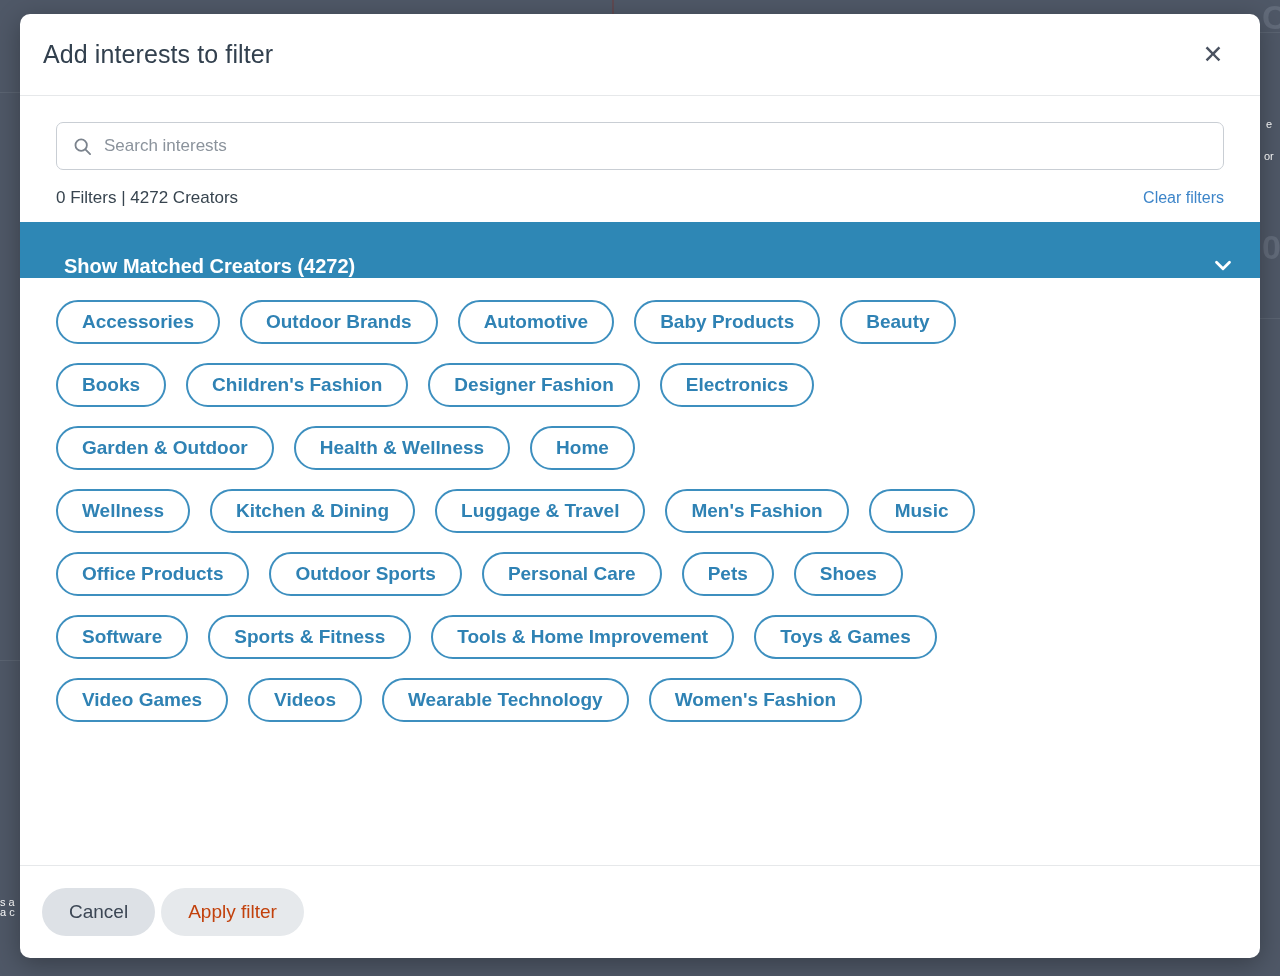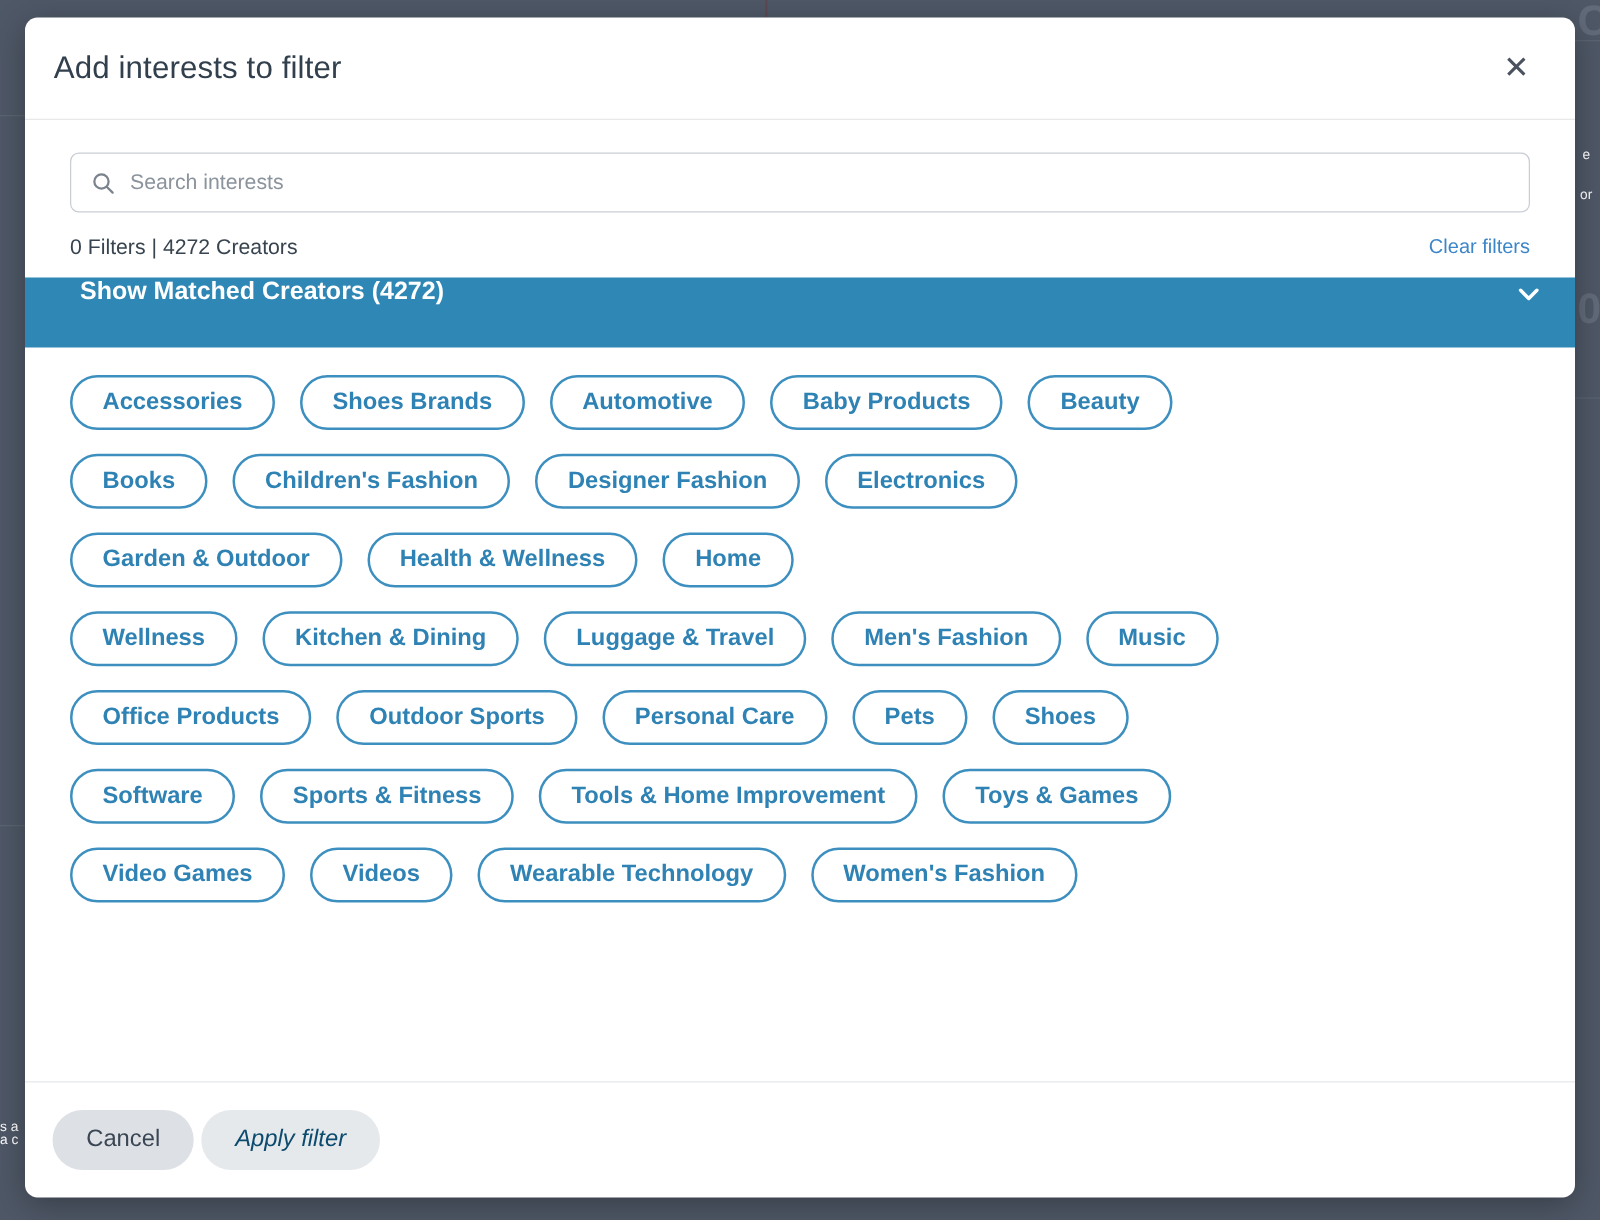--- a/index.html
+++ b/index.html
@@ -131,22 +131,22 @@
     color: #3d85c9;
     cursor: pointer;
     background: none; border: none; padding: 0;
     font-family: "Liberation Sans", sans-serif;
   }
 
   .accordion-bar {
     background: #2e87b5;
     height: 56px;
     display: flex;
-    align-items: flex-start;
-    padding: 0 24px 17px 44px;
+    align-items: flex-end;
+    padding: 0 24px 0 44px;
     cursor: pointer;
   }
   .accordion-label {
     color: #ffffff;
     font-size: 20px;
     font-weight: bold;
   }
   .accordion-chevron {
     margin-left: auto;
     color: #fff;
@@ -196,23 +196,22 @@
     font-size: 19px;
     font-family: "Liberation Sans", sans-serif;
     cursor: pointer;
   }
   .btn-cancel {
     background: #dde1e6;
     color: #3b4654;
   }
   .btn-apply {
     background: #e6e9ec;
-    color: #0c4a6e;
+    color: #c2410c;
     cursor: default;
-    font-style: italic;
   }
 </style>
 </head>
 <body>
 
 <div class="page-behind">
   <div class="bg-vrule" style="left:612px; top:0; height:14px;"></div>
   <div class="bg-line" style="left:0; top:92px; width:20px;"></div>
   <div class="bg-line" style="left:1260px; top:32px; width:20px;"></div>
   <div class="bg-line" style="left:0; top:660px; width:20px;"></div>
@@ -256,21 +255,21 @@
       <span class="accordion-chevron">
         <svg width="26" height="26" viewBox="0 0 24 24" fill="none" stroke="currentColor" stroke-width="2.6" stroke-linecap="round" stroke-linejoin="round">
           <polyline points="6,9.5 12,15.5 18,9.5"></polyline>
         </svg>
       </span>
     </div>
 
     <div class="chips-area" id="chips-area">
         <div class="chip-row">
           <button class="chip">Accessories</button>
-          <button class="chip">Shoes Brands</button>
+          <button class="chip">Outdoor Brands</button>
           <button class="chip">Automotive</button>
           <button class="chip">Baby Products</button>
           <button class="chip">Beauty</button>
         </div>
         <div class="chip-row">
           <button class="chip">Books</button>
           <button class="chip">Children's Fashion</button>
           <button class="chip">Designer Fashion</button>
           <button class="chip">Electronics</button>
         </div>

